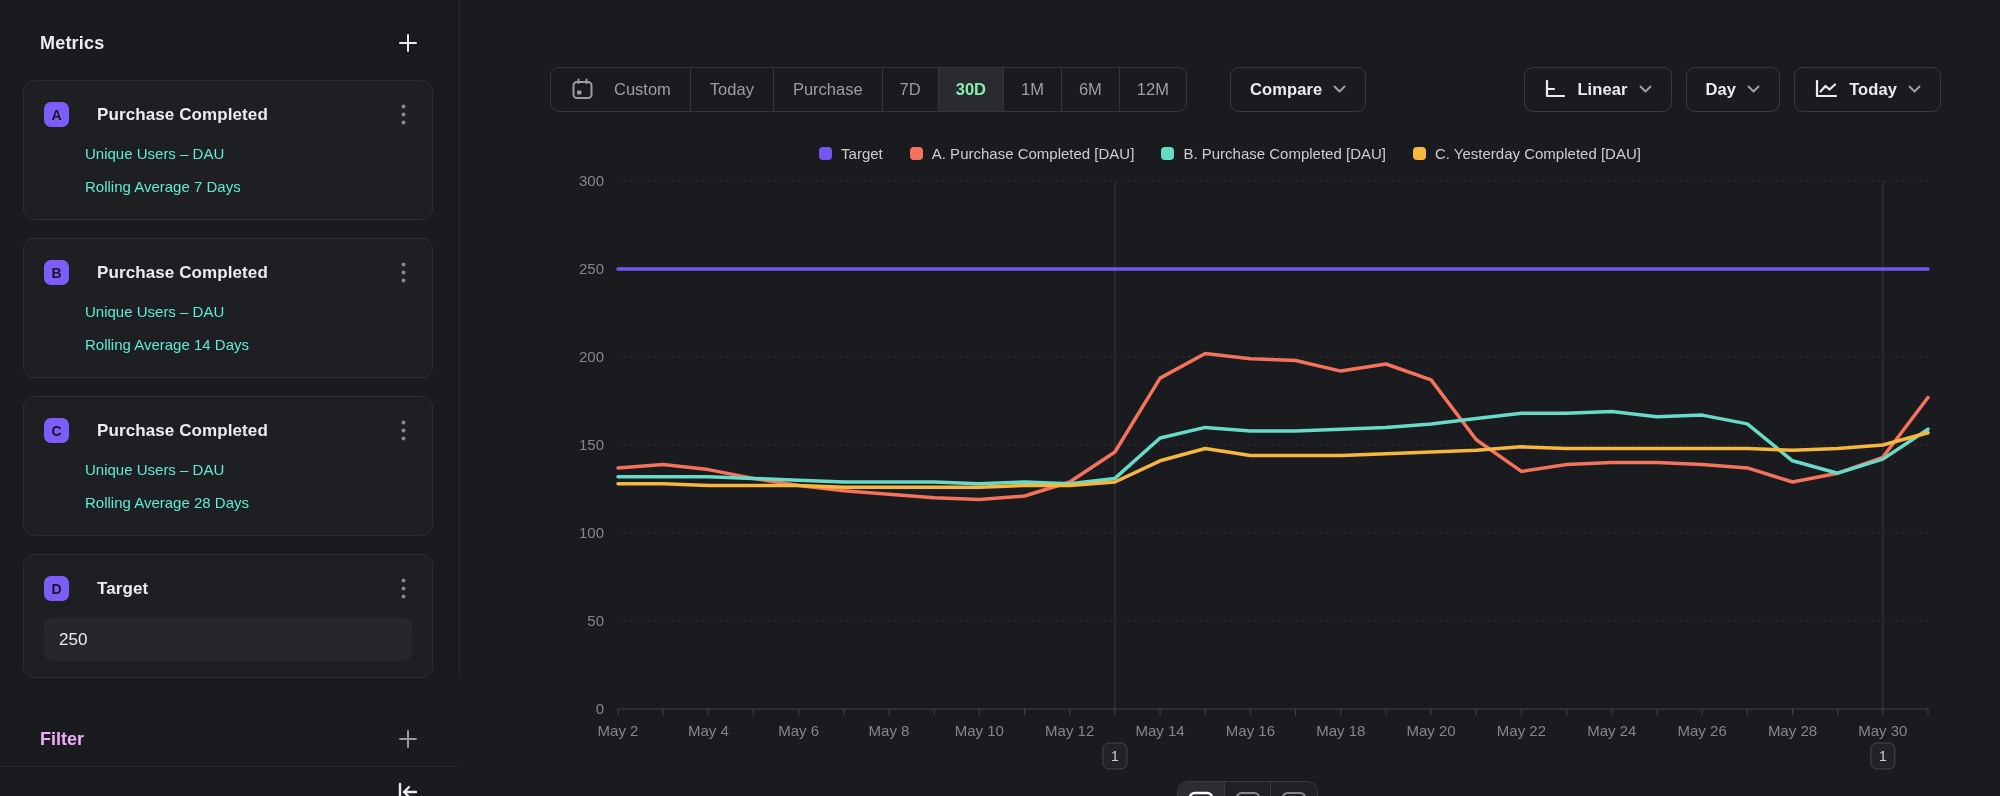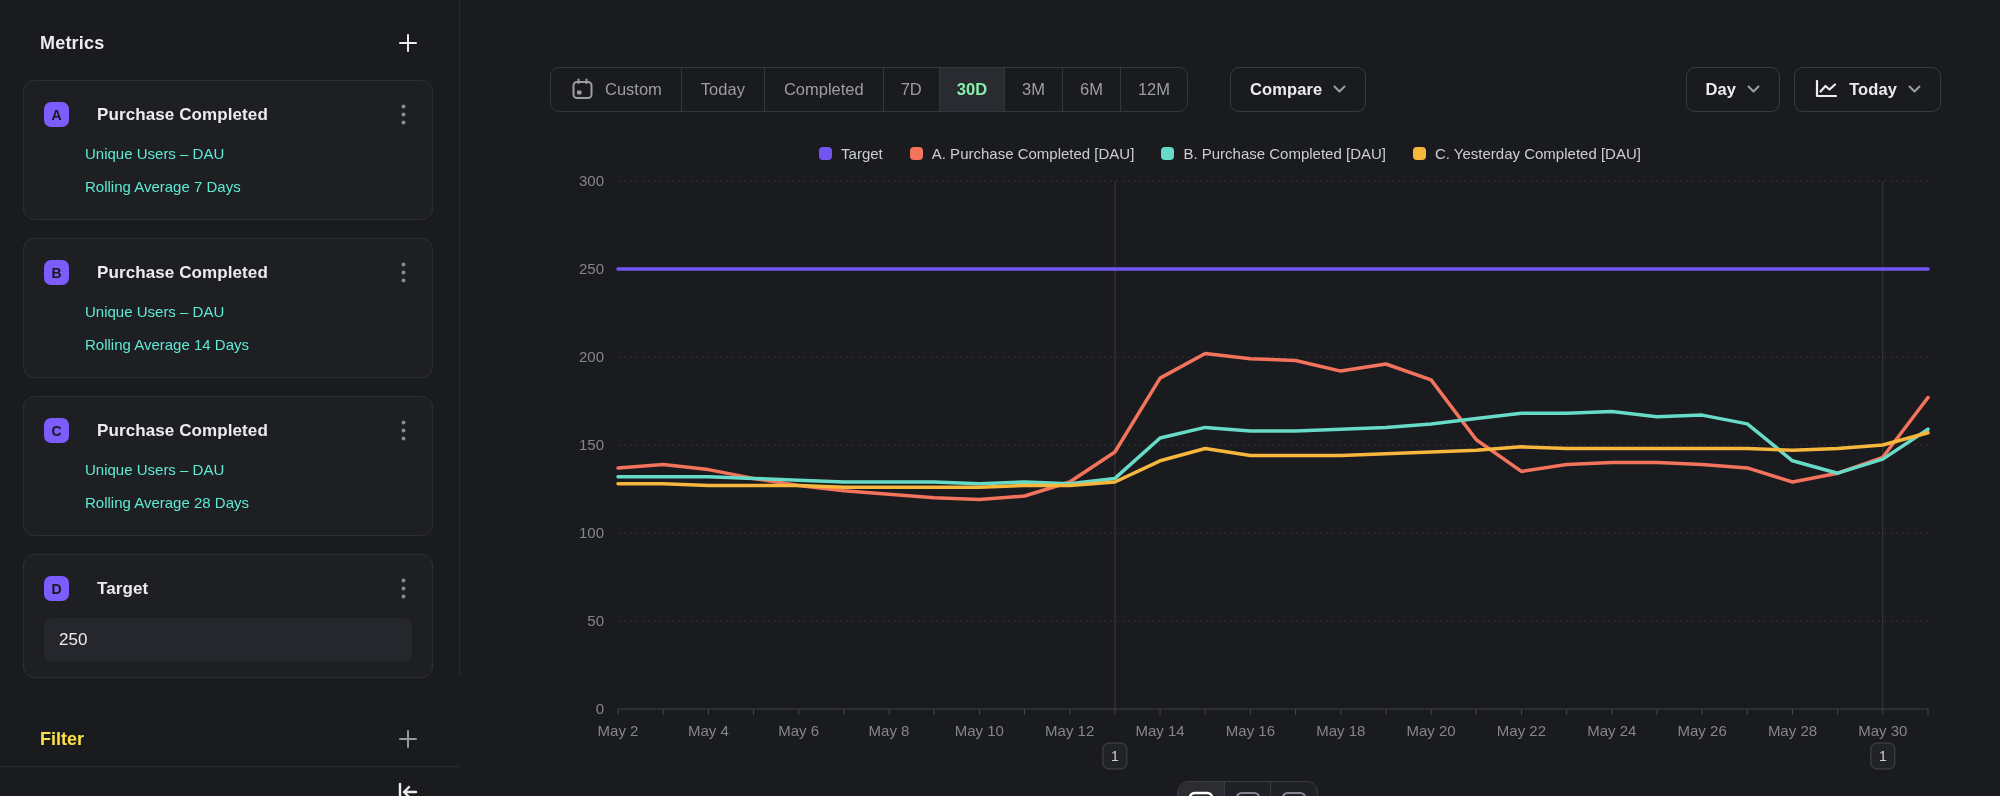--- a/index.html
+++ b/index.html
@@ -28,30 +28,30 @@
   .kebab{margin-left:auto;background:none;border:none;padding:4px 6px}
   .card-sub{margin-left:41px;margin-top:16px;font-size:15px;color:#5eead4}
   .card-sub + .card-sub{}
 
   .card.target{height:124px}
   .target-input{display:block;width:100%;height:43px;margin-top:15px;box-sizing:border-box;
     background:#26272c;border:none;border-radius:8px;color:#ececee;font-size:17px;
     padding:0 15px;font-family:inherit;outline:none}
 
   .filter-row{position:absolute;left:40px;right:38px;top:726px;display:flex;align-items:center;justify-content:space-between}
-  .filter-title{font-size:18px;font-weight:700;color:#fde047}
+  .filter-title{font-size:18px;font-weight:700;color:#f0abfc}
   .sb-divider{position:absolute;left:0;right:0;top:766px;height:1px;background:#2a2b2f}
   .collapse-btn{position:absolute;left:392px;top:774px;background:none;border:none;padding:0}
 
   
   .main{position:absolute;left:460px;top:0;width:1540px;height:796px}
 
   .range-control{position:absolute;left:90px;top:67px;height:45px;display:flex;align-items:stretch;
     border:1px solid #35363b;border-radius:9px;overflow:hidden;box-sizing:border-box}
-  .seg{display:flex;align-items:center;gap:10px;padding:0 19px;background:transparent;border:none;
+  .seg{display:flex;align-items:center;gap:19px;padding:0 19px;background:transparent;border:none;
     border-right:1px solid #35363b;color:#9d9ea3;font-size:16.5px;font-weight:400}
   .seg:last-child{border-right:none}
   .seg.short{padding:0 17px}
   .seg.active{background:#2a2b30;color:#86efac;font-weight:700}
 
   .pill{display:flex;align-items:center;gap:11px;height:45px;padding:8px 19px;box-sizing:border-box;
     border:1px solid #3a3b40;border-radius:9px;background:transparent;color:#ececee;
     font-size:16.5px;font-weight:700;letter-spacing:.1px}
   .compare-btn{position:absolute;left:770px;top:67px}
   .right-group{position:absolute;right:59px;top:67px;display:flex;gap:14px}
@@ -175,47 +175,57 @@
         <rect x="3.5" y="5" width="18" height="16" rx="3.5" stroke="#9d9ea3" stroke-width="2" fill="none"></rect>
         <path d="M8.5 2.5V6M16.5 2.5V6" stroke="#9d9ea3" stroke-width="2" stroke-linecap="round"></path>
         <rect x="7" y="13.5" width="4.5" height="4" rx="1" fill="#9d9ea3"></rect>
       </svg>
       <span>Custom</span>
     </button>
     <button class="seg">
         <span>Today</span>
       </button>
     <button class="seg">
-        <span>Completed</span>
+        <span>Purchase</span>
       </button>
     <button class="seg short">
         <span>7D</span>
       </button>
     <button class="seg short active">
         <span>30D</span>
       </button>
     <button class="seg short">
-        <span>3M</span>
+        <span>1M</span>
       </button>
     <button class="seg short">
         <span>6M</span>
       </button>
     <button class="seg short">
         <span>12M</span>
       </button>
   </div>
 
   <button class="pill compare-btn">
     <span>Compare</span>
     <svg width="13" height="9" viewBox="0 0 13 9">
       <path d="M1.5 1.5l5 5 5-5" stroke="#9d9ea3" stroke-width="2" fill="none" stroke-linecap="round" stroke-linejoin="round"></path>
     </svg>
   </button>
 
   <div class="right-group">
+    <button class="pill">
+      <svg width="22" height="19" viewBox="0 0 22 19">
+        <path d="M3 1v15h17" stroke="#ececee" stroke-width="2.2" fill="none" stroke-linecap="round" stroke-linejoin="round"></path>
+        <path d="M3 9h7" stroke="#ececee" stroke-width="2.2" stroke-linecap="round"></path>
+      </svg>
+      <span>Linear</span>
+      <svg width="13" height="9" viewBox="0 0 13 9">
+        <path d="M1.5 1.5l5 5 5-5" stroke="#9d9ea3" stroke-width="2" fill="none" stroke-linecap="round" stroke-linejoin="round"></path>
+      </svg>
+    </button>
     <button class="pill">
       <span>Day</span>
       <svg width="13" height="9" viewBox="0 0 13 9">
         <path d="M1.5 1.5l5 5 5-5" stroke="#9d9ea3" stroke-width="2" fill="none" stroke-linecap="round" stroke-linejoin="round"></path>
       </svg>
     </button>
     <button class="pill">
       <svg width="24" height="19" viewBox="0 0 24 19">
         <path d="M3 1v15h19" stroke="#ececee" stroke-width="2.2" fill="none" stroke-linecap="round" stroke-linejoin="round"></path>
         <path d="M6.5 11.5l5-5.5 4 3.5 5.5-5" stroke="#ececee" stroke-width="2.2" fill="none" stroke-linecap="round" stroke-linejoin="round"></path>

